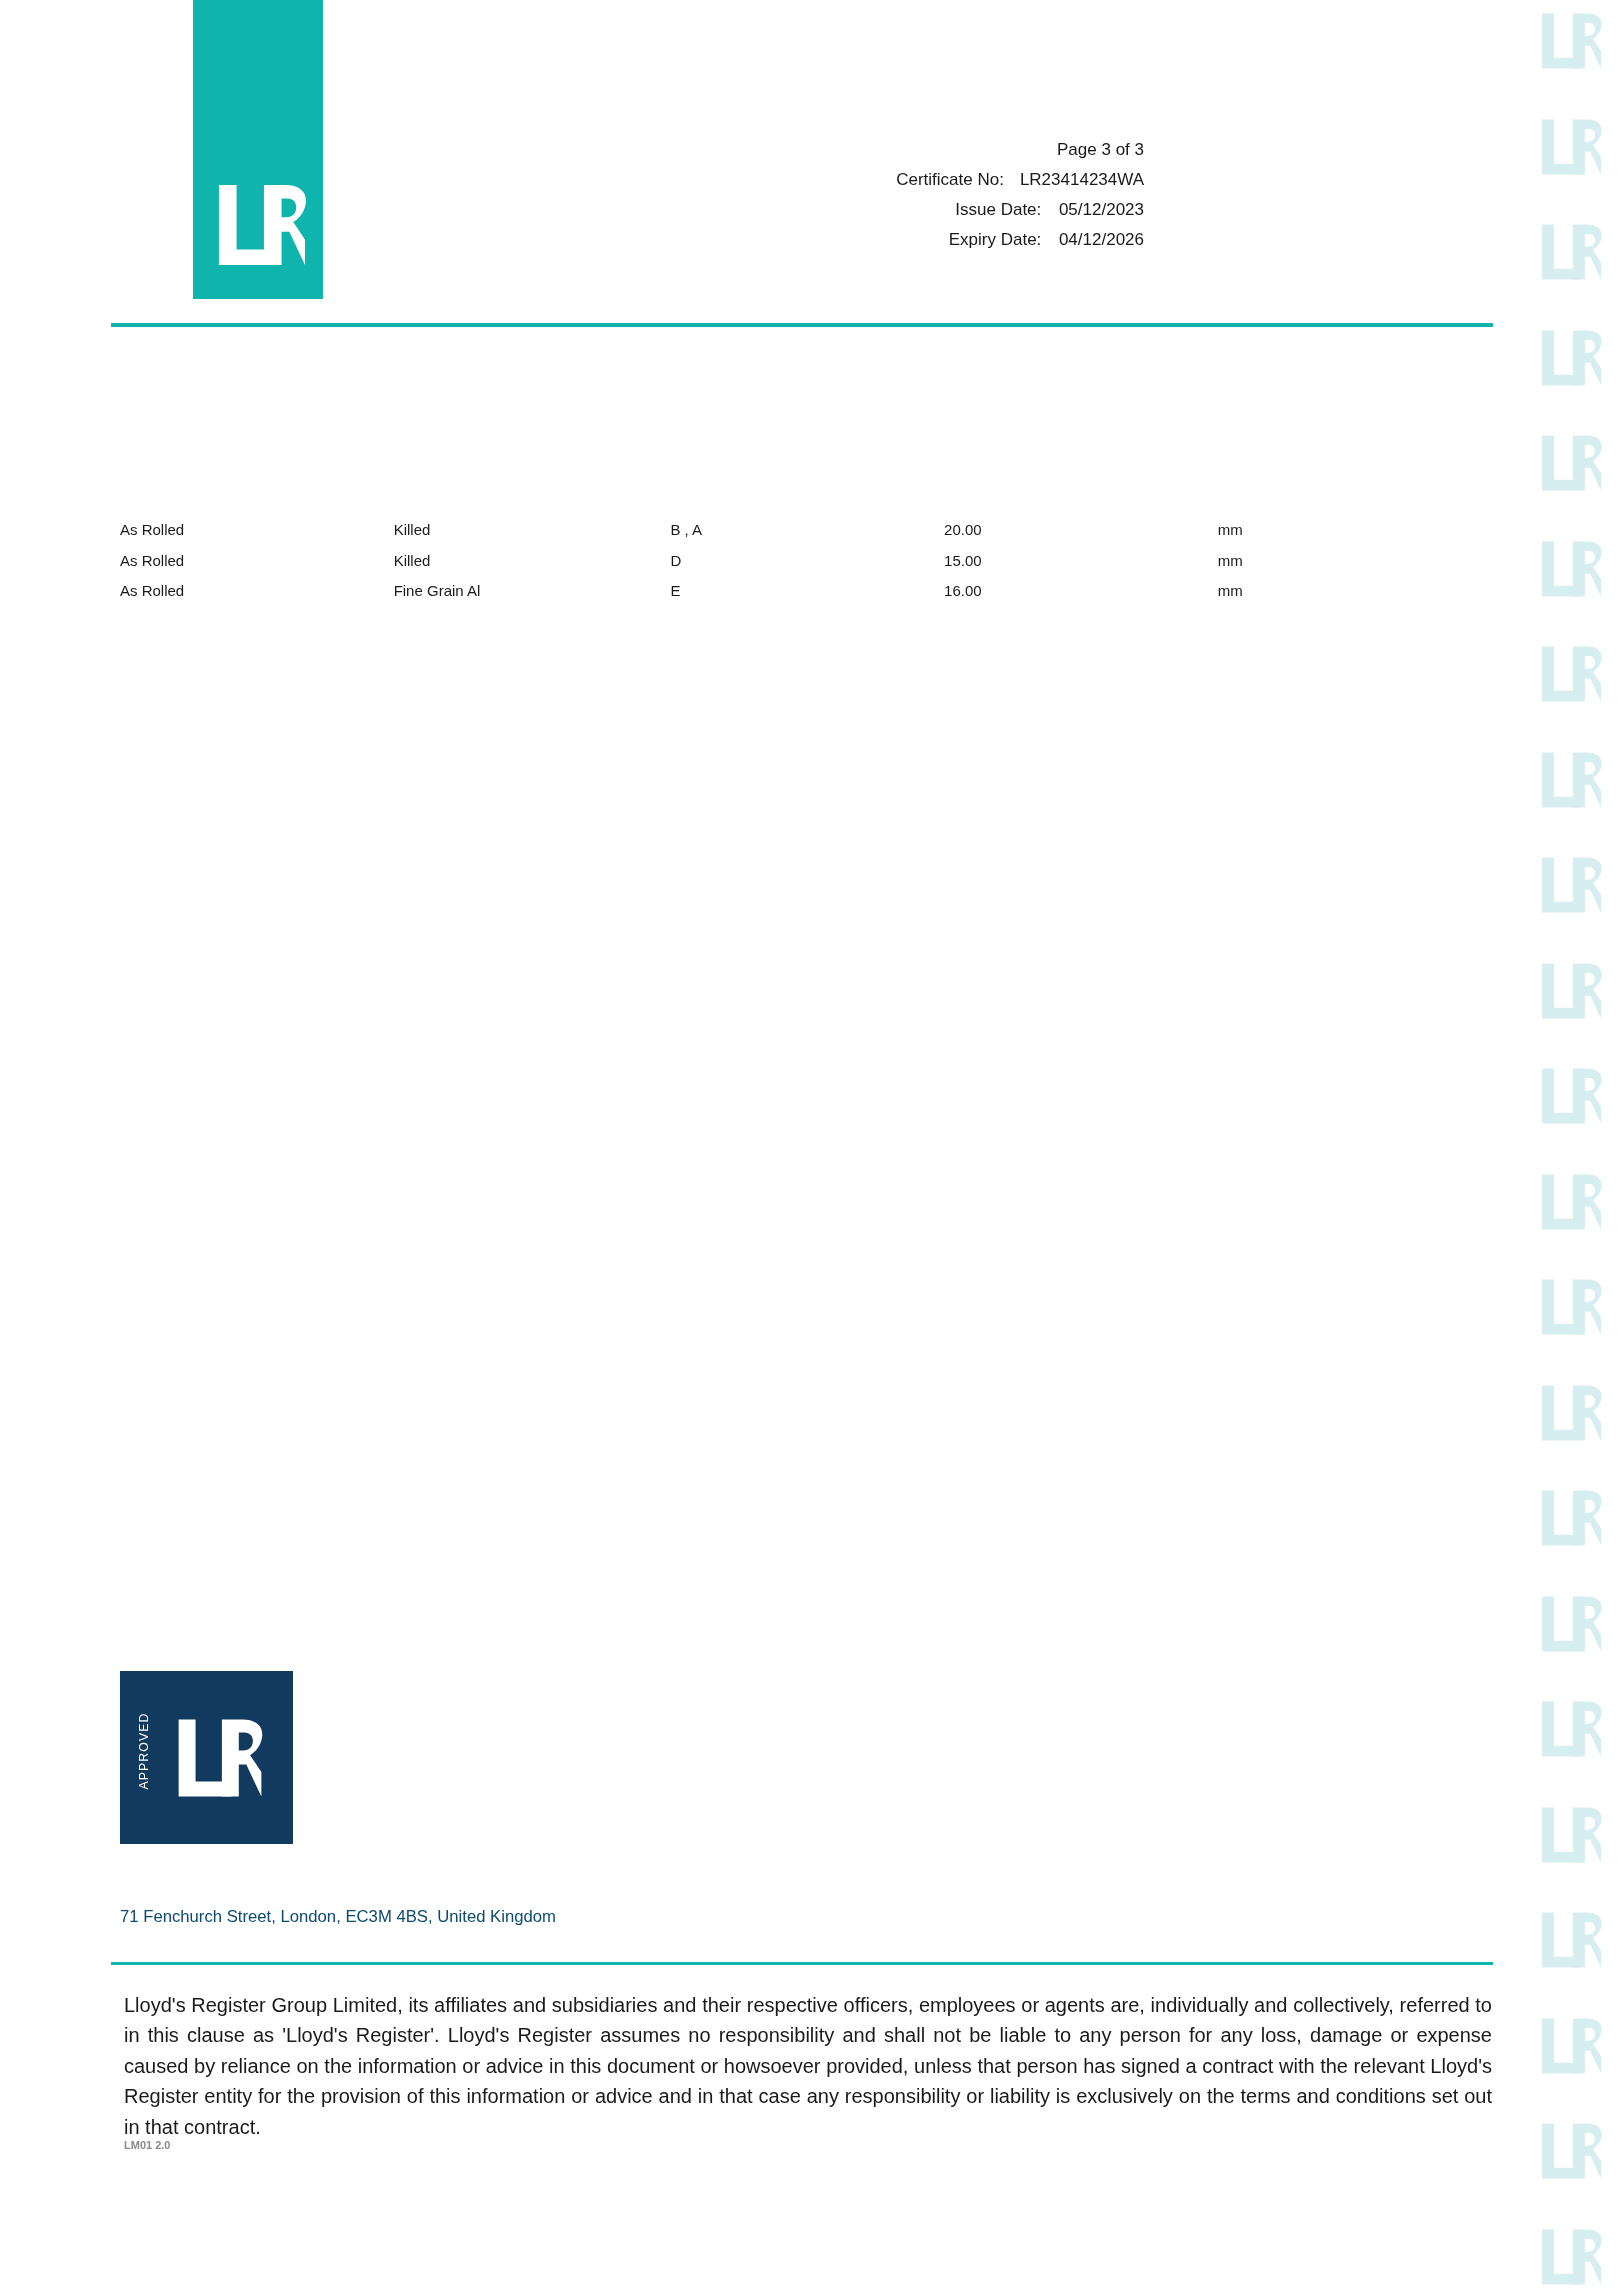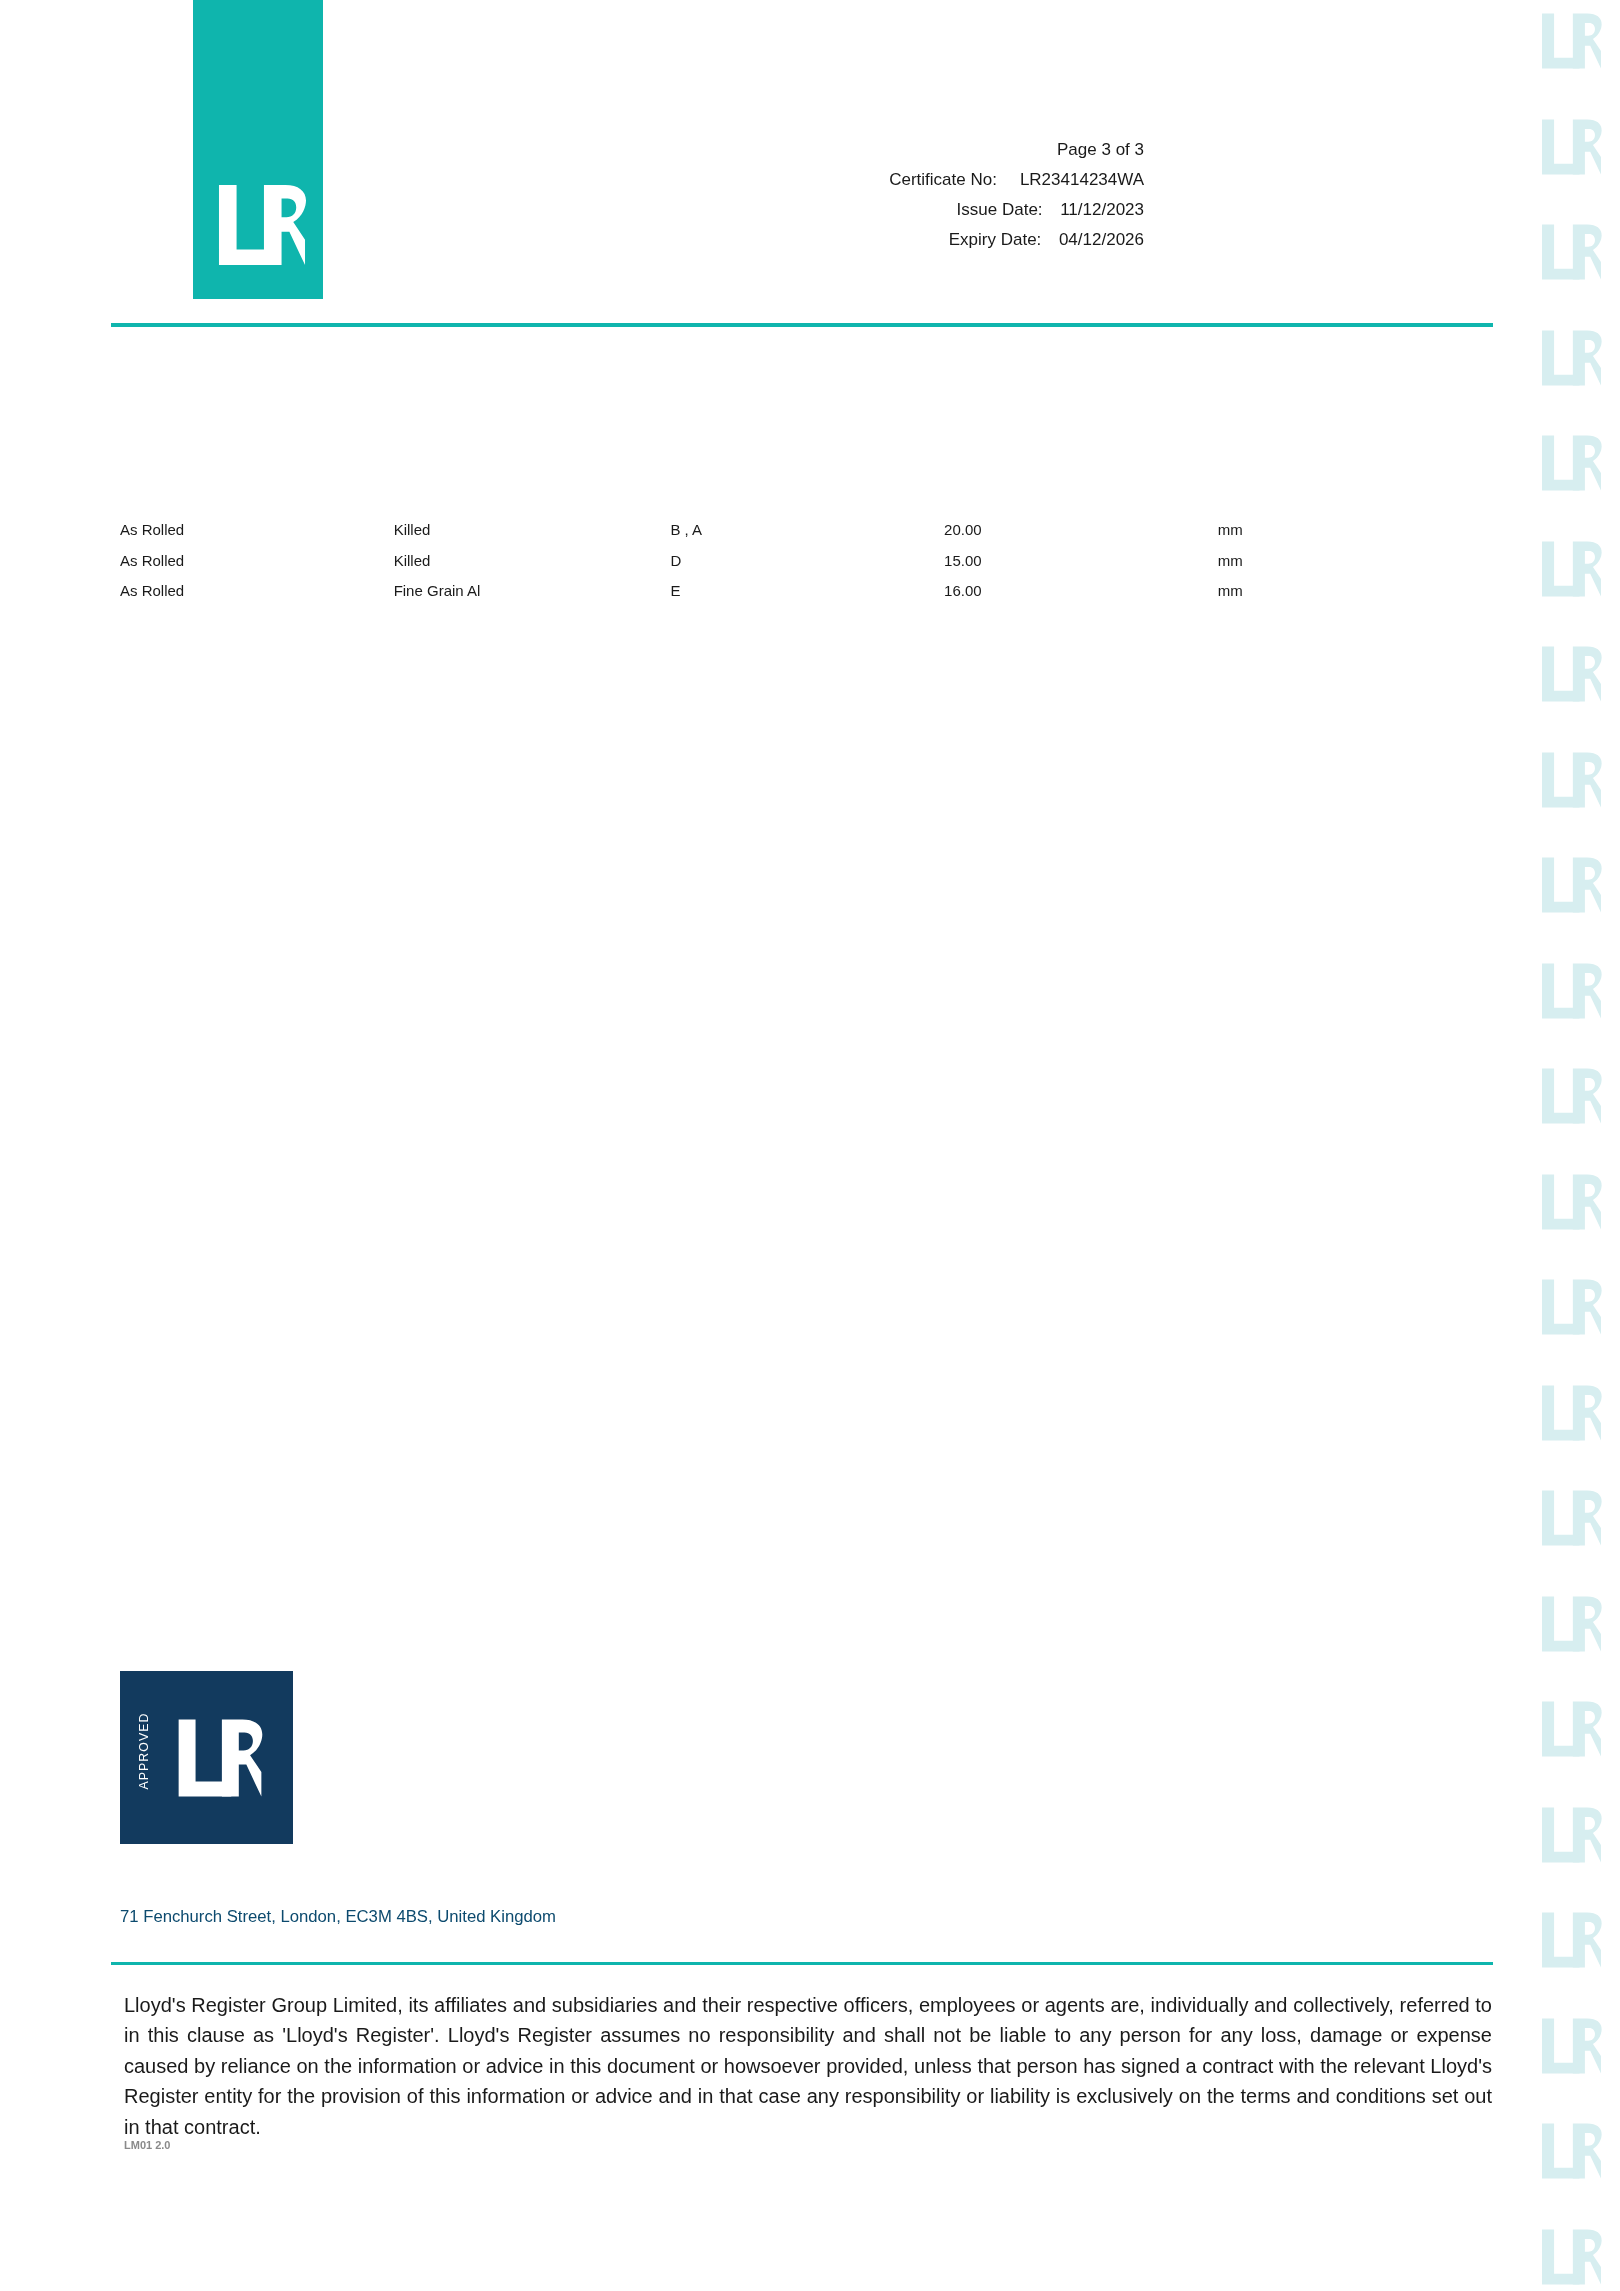--- a/index.html
+++ b/index.html
@@ -72,21 +72,21 @@
     text-align: right;
     font-size: 17px;
     line-height: 30px;
     color: #1a1a1a;
   }
   .header-meta .row {
     display: block;
     white-space: nowrap;
   }
   .header-meta .lbl { display: inline-block; }
-  .header-meta .val { display: inline-block; margin-left: 23px; }
+  .header-meta .val { display: inline-block; margin-left: 16px; }
   .header-meta .row.with-gap .val { margin-left: 17.6px; }
 
   
   .rule-top {
     position: absolute;
     left: 111px;
     top: 323px;
     width: 1382px;
     height: 3.9px;
     background: #0fb5ad;
@@ -210,21 +210,21 @@
       </svg>
     </div>
   </div>
 
   <div class="header-meta">
     <span class="row">Page 3 of 3</span>
     <span class="row">
       <span class="lbl">Certificate No:</span><span class="val">LR23414234WA</span>
     </span>
     <span class="row with-gap">
-      <span class="lbl">Issue Date:</span><span class="val">11/12/2023</span>
+      <span class="lbl">Issue Date:</span><span class="val">05/12/2023</span>
     </span>
     <span class="row with-gap">
       <span class="lbl">Expiry Date:</span><span class="val">04/12/2026</span>
     </span>
   </div>
 
   <div class="rule-top"></div>
 
 
   <table class="data-table">

